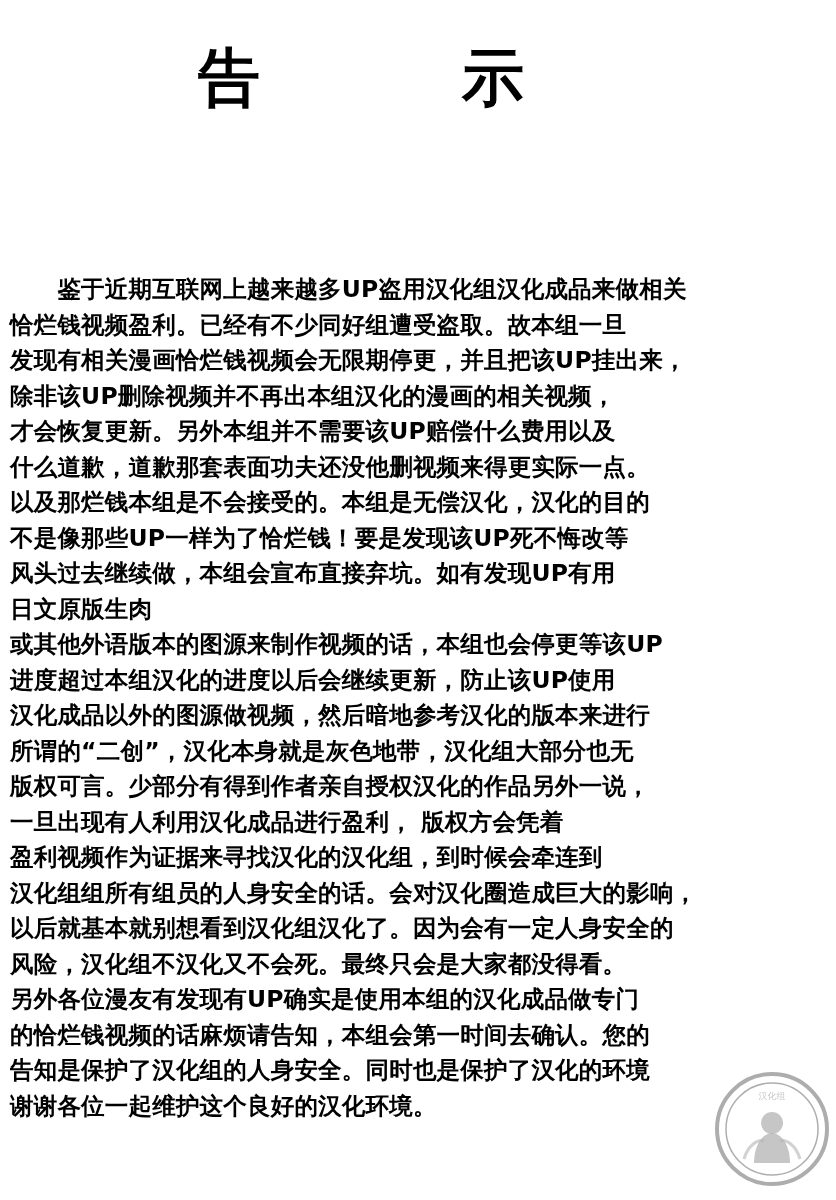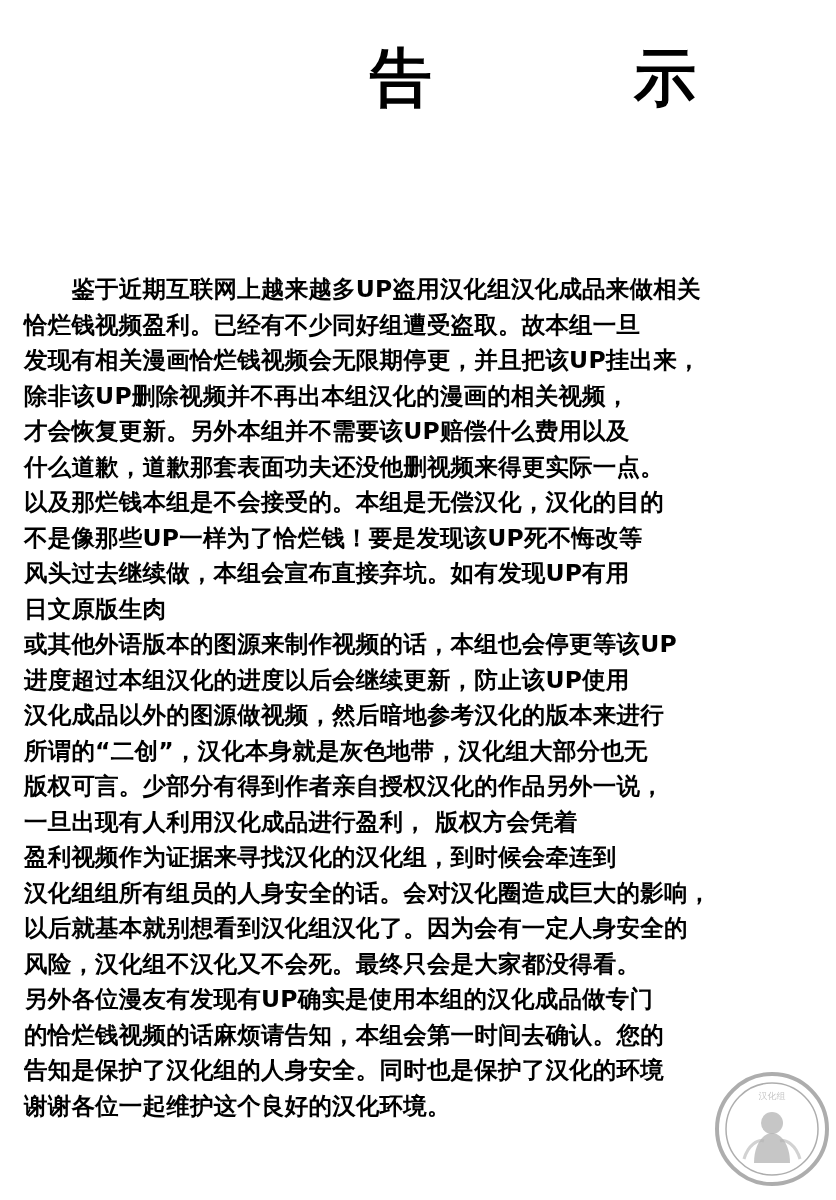--- a/index.html
+++ b/index.html
@@ -22,33 +22,33 @@
     height: 1200px;
     box-sizing: border-box;
     background: #fff;
   }
 
   .title {
     position: absolute;
     top: 44px;
     left: 0;
     width: 722px;
-    text-align: right;
+    text-align: center;
     font-size: 62px;
     font-weight: bold;
     letter-spacing: 0.42em;
     text-indent: 0.42em;
     line-height: 1.1;
     font-family: "DejaVu Sans", "Liberation Sans", sans-serif;
   }
 
   .body-text {
     position: absolute;
     top: 272px;
-    left: 24px;
+    left: 10px;
     width: 804px;
     font-size: 23.5px;
     font-weight: bold;
     line-height: 35.5px;
     letter-spacing: 0.2px;
     white-space: pre-wrap;
     word-break: break-all;
   }
 
   .watermark {

